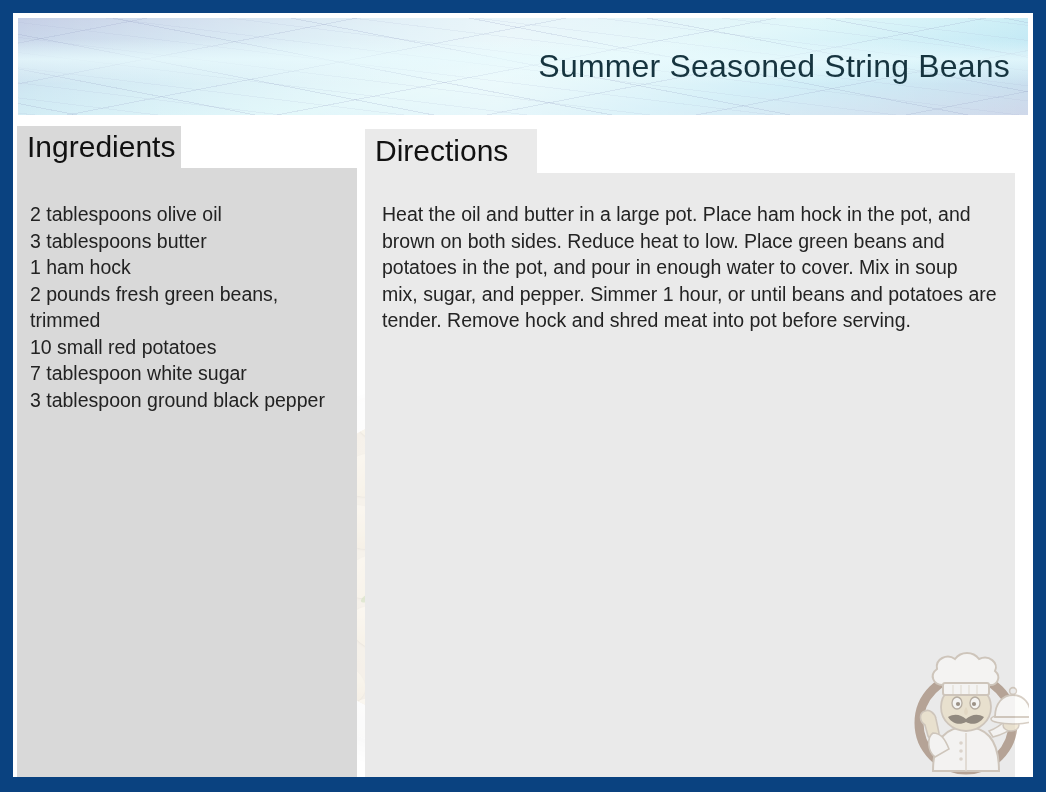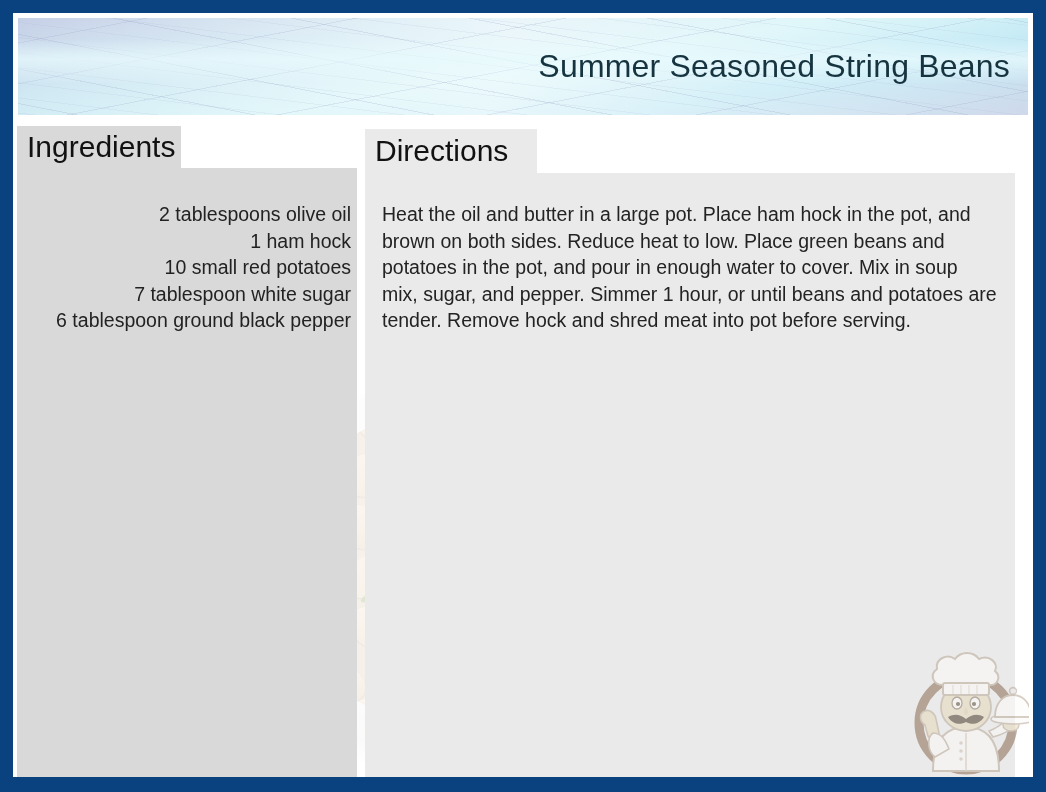--- a/index.html
+++ b/index.html
@@ -152,21 +152,20 @@
     position: absolute;
     left: 13px;
     top: 33px;
     right: 6px;
     font-size: 19.5px;
     line-height: 26.5px;
     color: #222222;
   }
   .ing-item {
     margin: 0;
-    text-align: right;
   }
 
   .panel-directions {
     position: absolute;
     left: 352px;
     top: 160px;
     width: 650px;
     height: 604px;
     background: #eaeaea;
   }
@@ -297,24 +296,26 @@
     <div class="panel-directions">
       <div class="directions-body">Heat the oil and butter in a large pot. Place ham hock in the pot, and brown on both sides. Reduce heat to low. Place green beans and potatoes in the pot, and pour in enough water to cover. Mix in soup mix, sugar, and pepper. Simmer 1 hour, or until beans and potatoes are tender. Remove hock and shred meat into pot before serving.</div>
     </div>
 
     <div class="tab tab-ingredients">
       <span class="tab-label">Ingredients</span>
     </div>
     <div class="panel-ingredients">
       <div class="ingredients-list">
         <p class="ing-item">2 tablespoons olive oil</p>
+        <p class="ing-item">3 tablespoons butter</p>
         <p class="ing-item">1 ham hock</p>
+        <p class="ing-item">2 pounds fresh green beans, trimmed</p>
         <p class="ing-item">10 small red potatoes</p>
         <p class="ing-item">7 tablespoon white sugar</p>
-        <p class="ing-item">6 tablespoon ground black pepper</p>
+        <p class="ing-item">3 tablespoon ground black pepper</p>
       </div>
     </div>
 
     <div class="chef-logo">
       <svg viewBox="0 0 126 136" width="126" height="136" xmlns="http://www.w3.org/2000/svg">
 
         <circle cx="63" cy="82" r="47" fill="none" stroke="#8a6a52" stroke-width="9"></circle>
 
         <path d="M30 130 C30 100 42 86 63 86 C84 86 96 100 96 130 Z" fill="#fbfaf7" stroke="#b8a896" stroke-width="2"></path>
 

